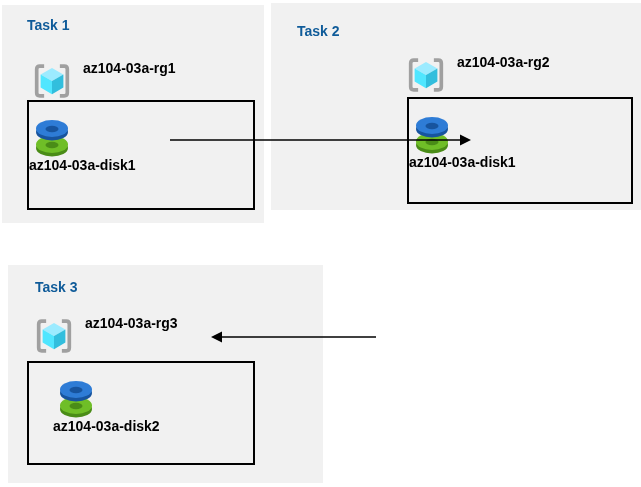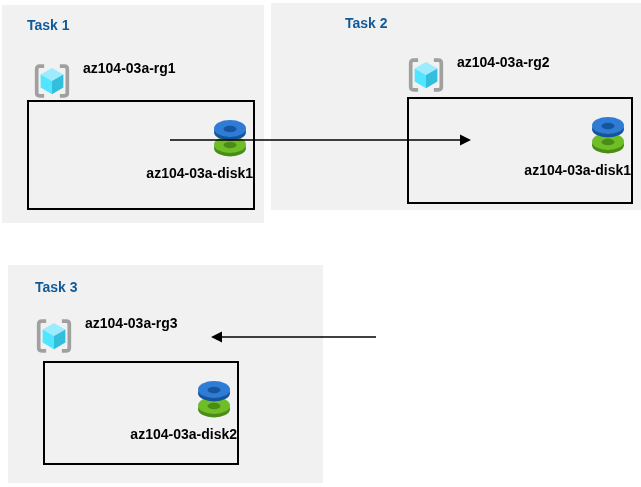--- a/index.html
+++ b/index.html
@@ -6,34 +6,34 @@
   .stage{
     position:relative;width:641px;height:487px;background:#fff;overflow:hidden;
     font-family:"Liberation Sans",sans-serif;color:var(--text-black,#000);
   }
   .panel{position:absolute;background:var(--panel-bg,#f1f1f1);}
   .panel-task1{left:2px;top:5px;width:262px;height:218px;}
   .panel-task2{left:271px;top:3px;width:370px;height:207px;}
   .panel-task3{left:8px;top:265px;width:315px;height:218px;}
   .task-title{position:absolute;font-size:14px;font-weight:bold;color:var(--title-blue,#0f5b99);}
   .panel-task1 .task-title{left:25px;top:12px;}
-  .panel-task2 .task-title{left:26px;top:12px;margin-left:48px;}
+  .panel-task2 .task-title{left:26px;top:20px;}
   .panel-task3 .task-title{left:27px;top:14px;}
   .rg-row{position:absolute;display:flex;align-items:flex-start;gap:10px;}
   .panel-task1 .rg-row{left:29px;top:55px;}
   .panel-task2 .rg-row{left:134px;top:51px;}
   .panel-task3 .rg-row{left:25px;top:50px;}
   .rg-name{font-size:14px;font-weight:bold;white-space:nowrap;}
   .resource-box{
     position:absolute;border:2px solid var(--box-border,#000);box-sizing:border-box;
-    display:flex;flex-direction:column;align-items:flex-end;padding-top:13px;gap:8px;
+    display:flex;flex-direction:column;align-items:flex-start;padding-top:13px;gap:0;
   }
   .panel-task1 .resource-box{left:25px;top:95px;width:228px;height:110px;}
   .panel-task2 .resource-box{left:136px;top:94px;width:226px;height:107px;}
-  .panel-task3 .resource-box{left:35px;top:96px;width:196px;height:104px;}
+  .panel-task3 .resource-box{left:19px;top:96px;width:228px;height:104px;padding-left:24px;}
   .disk-name{font-size:14px;font-weight:bold;white-space:nowrap;}
   .arrow-overlay{position:absolute;left:0;top:0;pointer-events:none;}
   .arrow-line{stroke:var(--arrow-black,#000);stroke-width:1.6;}
   .arrow-head{fill:var(--arrow-black,#000);}
   .move-label{position:absolute;left:281px;top:120px;font-size:14px;font-weight:bold;white-space:nowrap;}
   .lock-group{position:absolute;left:377px;top:313px;display:flex;gap:10px;align-items:flex-start;}
   .lock-text{padding-top:9px;font-size:14px;line-height:17px;white-space:nowrap;}
   .lock-name{font-weight:bold;}
   .lock-type-label{font-weight:bold;}
   .lock-type-value{font-weight:normal;}

